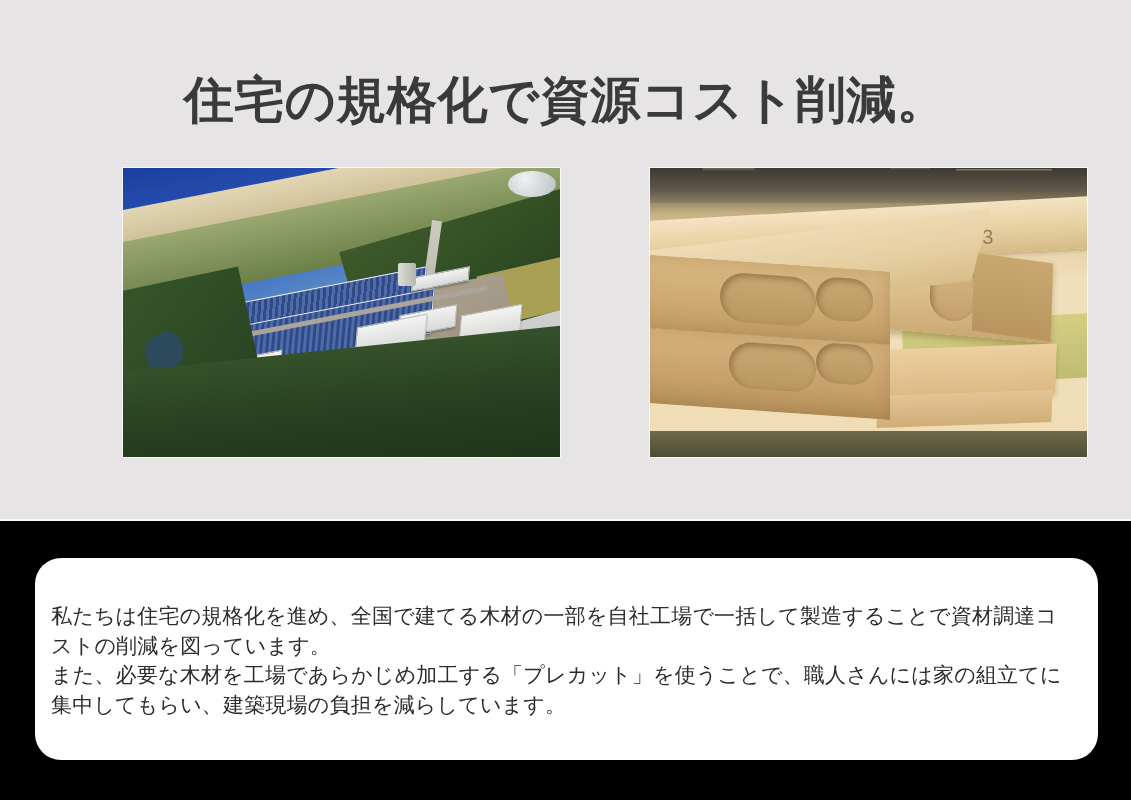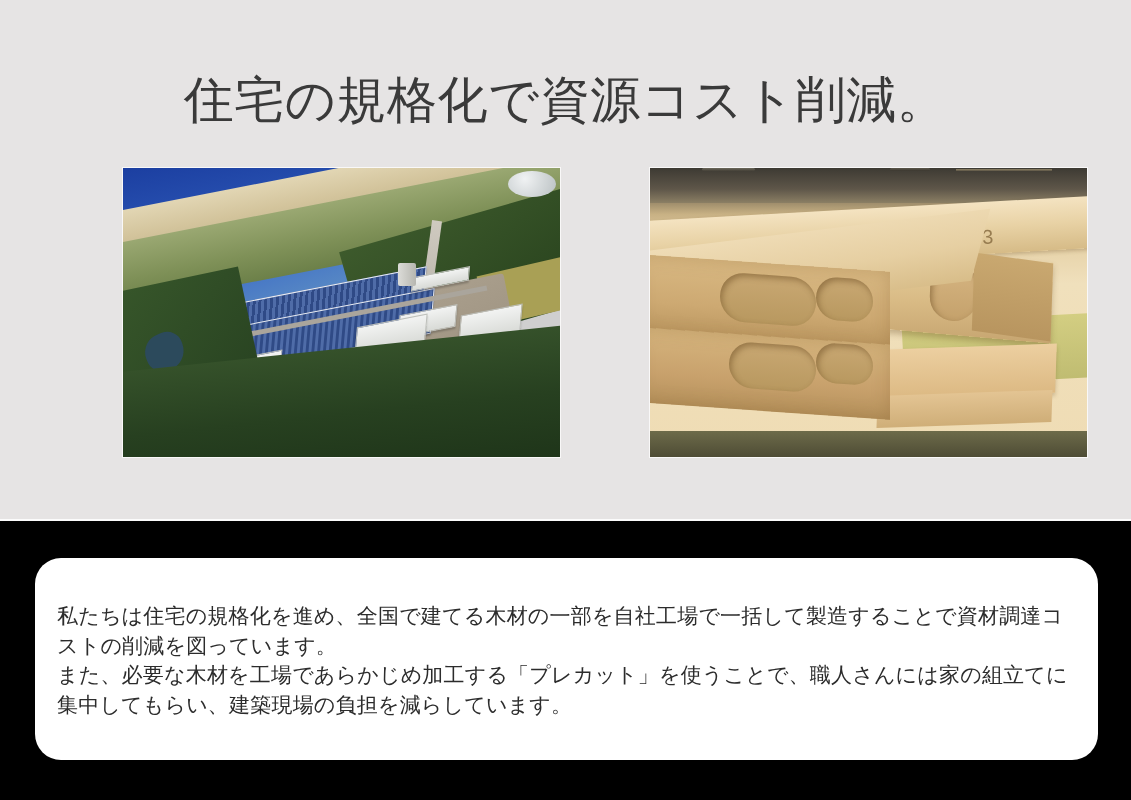--- a/index.html
+++ b/index.html
@@ -34,21 +34,21 @@
   }
 
   .hero-title {
     position: absolute;
     left: 0;
     top: 36px;
     width: 1131px;
     text-align: center;
     font-size: 50px;
     line-height: 60px;
-    font-weight: normal;
+    font-weight: bold;
     color: #3a3a3a;
     letter-spacing: 0.5px;
     white-space: nowrap;
   }
 
   
   .photo {
     position: absolute;
     top: 152px;
     height: 289px;
@@ -360,21 +360,21 @@
     top: 558px;
     width: 1063px;
     height: 202px;
     background: #ffffff;
     border-radius: 26px;
     box-sizing: border-box;
   }
 
   .info-text {
     position: absolute;
-    left: 22px;
+    left: 16px;
     top: 22px;
     right: 20px;
     font-size: 21px;
     line-height: 29.5px;
     color: #2c2c2c;
     white-space: pre-line;
     letter-spacing: 0.2px;
   }
 </style>
 </head>

